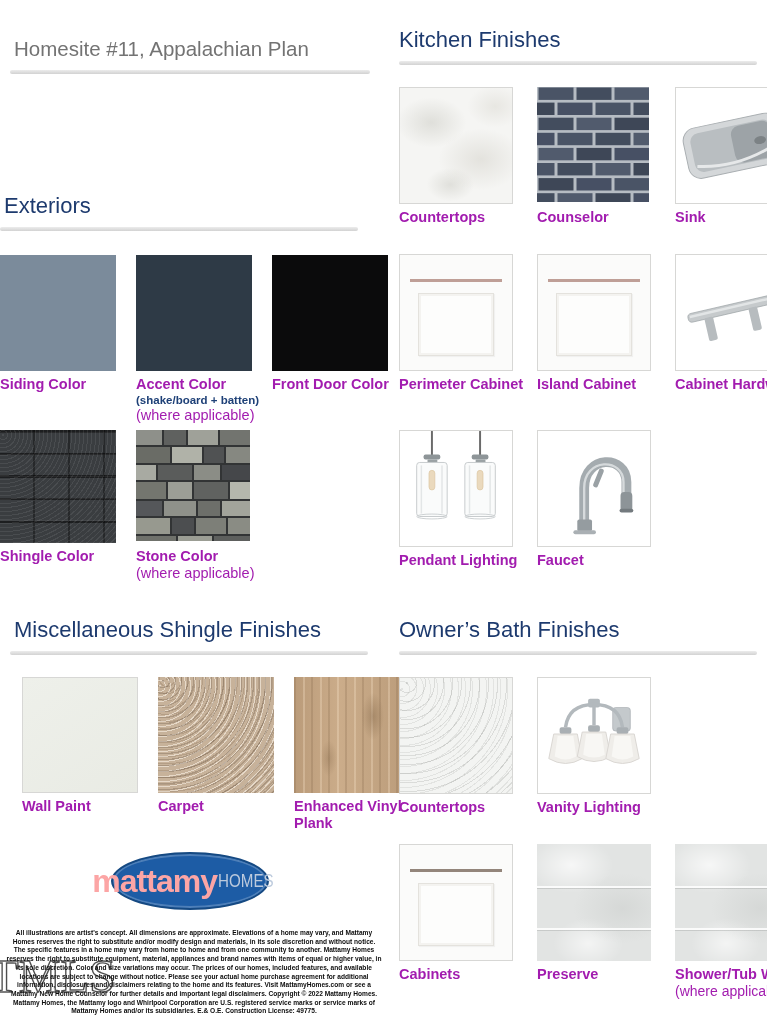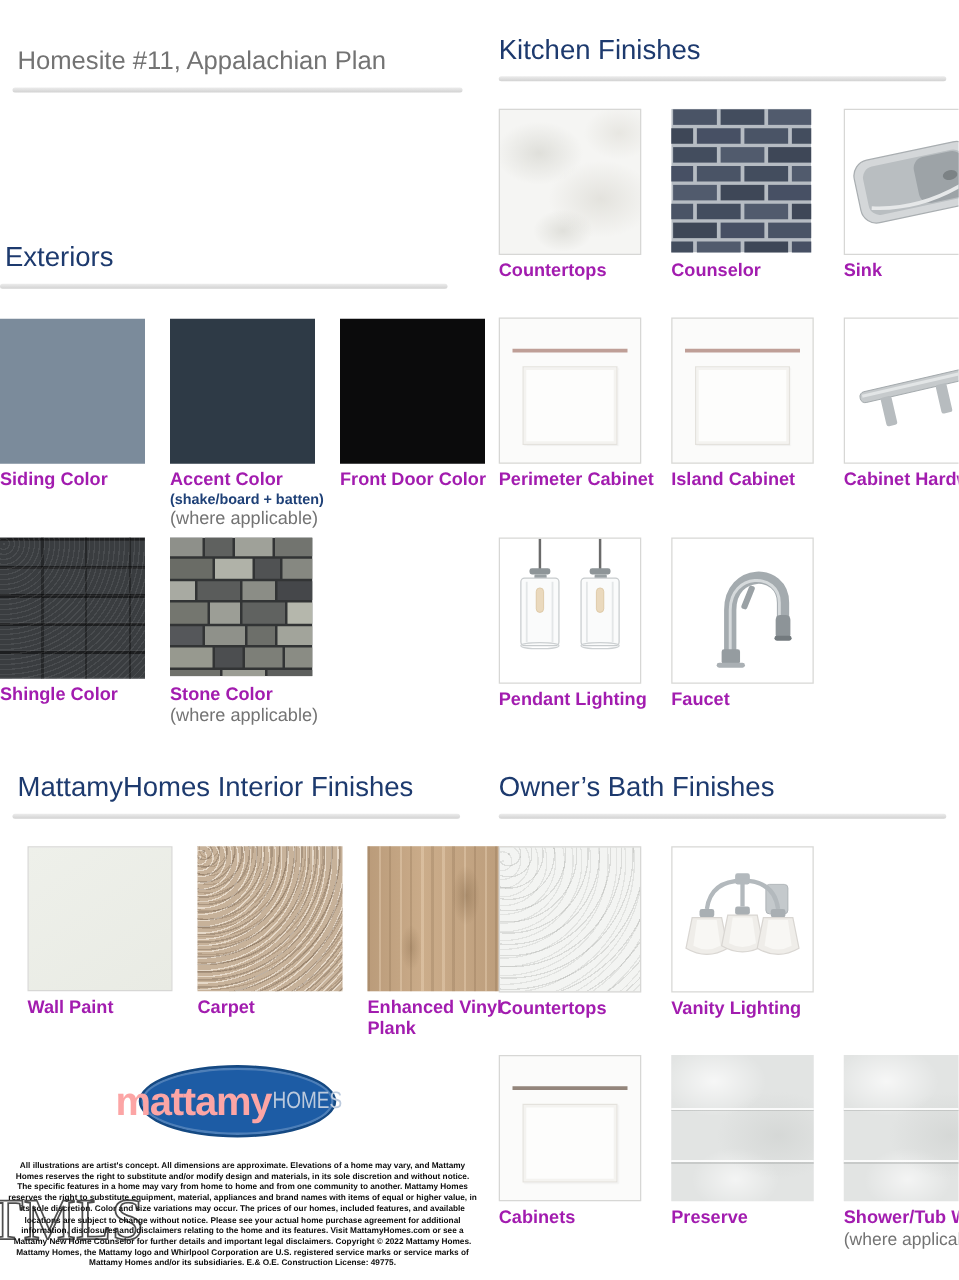--- a/index.html
+++ b/index.html
@@ -28,21 +28,21 @@
   figure.item{margin:0;padding:0;}
   .tile{position:relative;box-sizing:border-box;}
   .tile-l{width:116px;height:116px;}
   .tile-l.h113{height:113px;}
   .tile-r{width:114px;height:117px;}
   .bordered{border:1px solid #d7d7d5;background:#fff;}
 
   figcaption{margin-top:5px;width:128px;}
   .lbl{font-size:14.5px;line-height:17px;font-weight:600;color:#a21caf;}
   .sub-small{font-size:11.5px;line-height:14px;font-weight:600;color:#1e4077;}
-  .sub{font-size:14.5px;line-height:17px;font-weight:400;color:#737373;}
+  .sub{font-size:14.5px;line-height:17px;font-weight:400;color:#a21caf;}
 
   
   .sw-siding{background:#7b8b9b;}
   .sw-accent{background:#2e3a46;}
   .sw-door{background:#0b0b0c;}
   .sw-shingle{background-color:#3a3d40;background-image:
     repeating-radial-gradient(circle at 3px 5px, rgba(255,255,255,.08) 0 1px, transparent 1px 4px),
     repeating-linear-gradient(0deg, rgba(255,255,255,.05) 0 1px, transparent 1px 22px),
     repeating-linear-gradient(0deg, transparent 0 20px, rgba(0,0,0,.5) 20px 22.5px),
     repeating-linear-gradient(90deg, transparent 0 33px, rgba(0,0,0,.35) 33px 35px);}
@@ -174,21 +174,21 @@
         </div>
         <figcaption>
           <div class="lbl">Stone Color</div>
           <div class="sub">(where applicable)</div>
         </figcaption>
       </figure>
     </div>
   </div>
 
   <div class="section" id="misc">
-    <h3>MattamyHomes Interior Finishes</h3>
+    <h3>Miscellaneous Shingle Finishes</h3>
     <div class="rule"></div>
     <div class="row row-l" style="top:60px;padding-left:12px;">
       <figure class="item">
         <div class="tile tile-l sw-paint bordered"></div>
         <figcaption>
             <div class="lbl">Wall Paint</div>
           </figcaption>
       </figure>
       <figure class="item">
         <div class="tile tile-l sw-carpet"></div>

